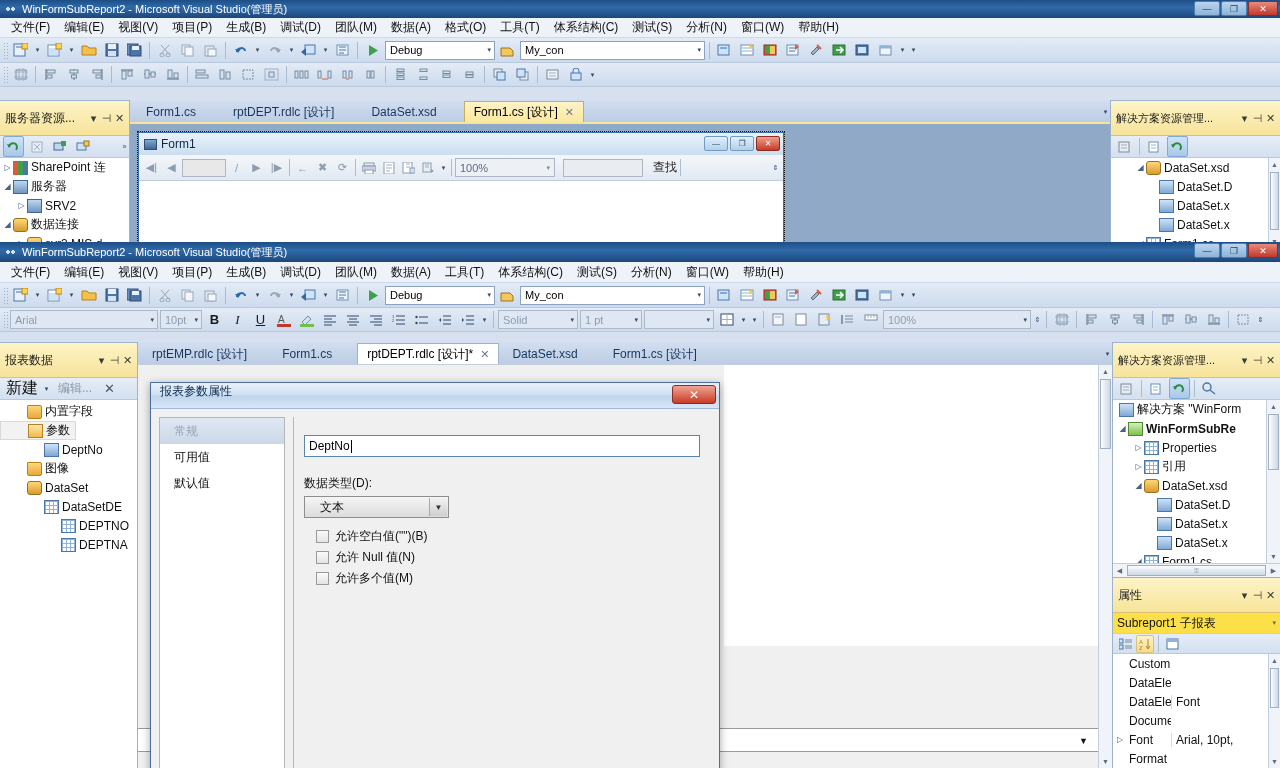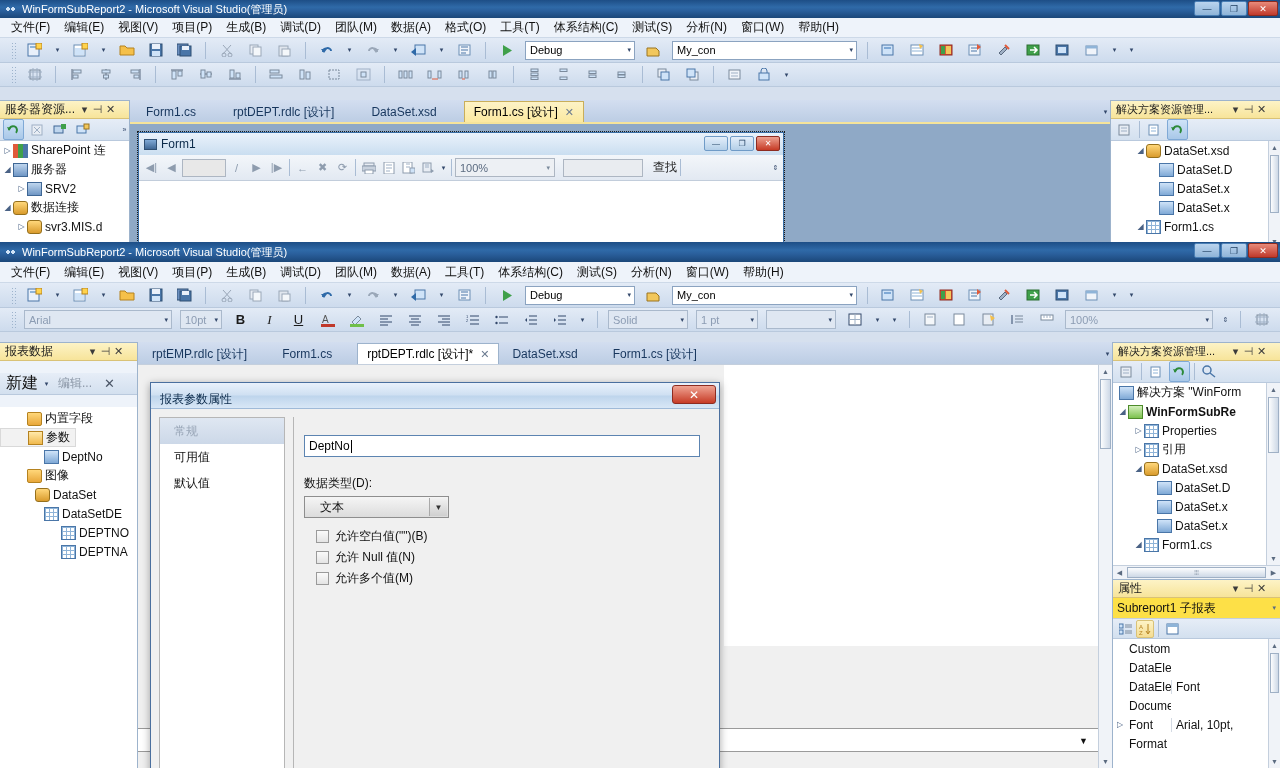--- a/index.html
+++ b/index.html
@@ -29,21 +29,21 @@
   .winbtn { width:26px;height:15px;border:1px solid #4a7fb5;border-radius:2px;
     background:linear-gradient(to bottom,#bad4ee,#8fb4d8); display:flex;align-items:center;justify-content:center;
     font-size:9px; color:#1b3a5c; }
   .winbtn.close { background:linear-gradient(to bottom,#e88a7a,#c0392b); border-color:#8d2b20; color:#fff; width:30px;}
 
   .menubar { height:20px; background:#eef3fa; display:flex; align-items:center;
      border-bottom:1px solid #cdd9e8; padding-left:4px; }
   .menubar .mi { padding:2px 7px; color:#111; font-size:12px; white-space:nowrap; }
 
   .toolbar { height:25px; background:linear-gradient(to bottom,#e3ebf6,#cddbed);
-     display:flex; align-items:center; border-bottom:1px solid #b9c9dd; gap:8px; padding-left:11px; }
+     display:flex; align-items:center; border-bottom:1px solid #b9c9dd; gap:2px; padding-left:3px; }
   .grip { width:5px;height:17px; flex:0 0 auto;
     background-image:radial-gradient(circle,#9db3cc 0.6px,transparent 0.7px);
     background-size:3px 3px; }
   .tbtn { width:21px;height:21px; flex:0 0 auto; display:flex;align-items:center;justify-content:center;
     font-size:11px; color:#33486b; border:1px solid transparent; border-radius:2px; }
   .tbtn svg { display:block; }
   .tsep { width:1px; height:17px; background:#a9bcd4; margin:0 2px; flex:0 0 auto;}
   .arrow { width:9px;height:20px; display:flex;align-items:center;justify-content:center;
      font-size:7px;color:#33486b; flex:0 0 auto;}
   .tcombo { height:19px; border:1px solid #8ba3c0; background:#fff; display:flex;align-items:center;
@@ -56,22 +56,22 @@
      display:flex; align-items:flex-end; position:relative; }
   .tab { height:21px; display:flex;align-items:center; padding:0 9px; font-size:12px; color:#17365d;
      background:linear-gradient(to bottom,#e8eef8,#cfdcee); border:1px solid #9db3cc; border-bottom:none;
      margin-right:1px; white-space:nowrap; }
   .tab.plain { background:transparent;border-color:transparent; }
   .tab.active { background:linear-gradient(to bottom,#fdf3c6,#fbe9a0); border-color:#c9ae5a; color:#000; }
   .tab .x { margin-left:7px; color:#6b7b90; font-size:11px; }
 
   
   .panel { background:#eef3fa; border:1px solid #9db3cc; display:flex; flex-direction:column; }
-  .panelhdr { height:18px; background:linear-gradient(to bottom,#fdf3c6,#f7e49a);
-     display:flex;align-items:center; padding:0 12px 0 5px; font-size:12px; color:#1b1b1b;
+  .panelhdr { height:35px; background:linear-gradient(to bottom,#fdf3c6,#f7e49a);
+     display:flex;align-items:center; padding:0 3px 0 5px; font-size:12px; color:#1b1b1b;
      border-bottom:1px solid #d9c277; }
   .panelhdr .sp { flex:1; }
   .panelhdr .hb { width:13px;text-align:center; color:#3b3b3b; font-size:11px; }
   .paneltb { height:22px; background:linear-gradient(to bottom,#e6edf7,#d3e0ef);
      display:flex;align-items:center; gap:2px; padding-left:3px; border-bottom:1px solid #b9c9dd; }
   .panelbody { flex:1; background:#fff; overflow:hidden; position:relative; }
 
   .trow { display:flex; align-items:center; height:19px; padding-left:2px; font-size:12px; color:#111; white-space:nowrap;}
   .tw { width:11px; flex:0 0 auto; text-align:center; font-size:8px; color:#4a6285; }
   .ti { width:15px; height:14px; flex:0 0 auto; margin-right:3px; }
@@ -94,21 +94,21 @@
      background:linear-gradient(to right,#fcfdfe,#cdd8e6); border:1px solid #9fb0c5; }
   .scrollv .ar { position:absolute;left:0;right:0;height:13px; font-size:7px; color:#5b6b80;
      display:flex;align-items:center;justify-content:center; }
   .scrollh { position:absolute; left:0;right:0;bottom:0;height:14px; background:#f0f3f8;
      border-top:1px solid #c4cfdd; display:flex; align-items:center; }
 
   
   .dlg { position:absolute; border:1px solid #4a6f9e; background:#f0f0f0;
      box-shadow:0 2px 8px rgba(0,0,0,.35); }
   .dlghdr { height:26px; background:linear-gradient(to bottom,#e9f1fb 0%,#cfe0f2 48%,#bed5ec 52%,#d8e7f6 100%);
-     display:flex; align-items:flex-end; padding-left:9px; font-size:12px; color:#0b2a4a; position:relative;
+     display:flex; align-items:flex-start; padding-left:9px; font-size:12px; color:#0b2a4a; position:relative;
      border-bottom:1px solid #9fbad8; }
   .dlgclose { position:absolute; right:3px; top:2px; width:44px;height:19px;
      background:linear-gradient(to bottom,#f0a493,#c63b26); border:1px solid #8d2b20; border-radius:3px;
      color:#fff; font-size:12px; display:flex;align-items:center;justify-content:center; }
   .dlgnav { position:absolute; left:8px; top:34px; width:126px; bottom:0;
      background:#fff; border:1px solid #b6b6b6; }
   .dlgnav .nv { height:26px; display:flex;align-items:center; padding-left:14px; font-size:12px; color:#111; }
   .dlgnav .nv.sel { background:linear-gradient(to bottom,#dfe7f2,#ccd8e8); color:#9aa7b8; }
   .dlgmain { position:absolute; left:142px; right:8px; top:34px; bottom:0;
      background:#f0f0f0; border-left:1px solid #b6b6b6; padding:18px 0 0 10px; }
@@ -1055,21 +1055,21 @@
     <span class="tbtn">
         <svg width="15" height="13">
           <rect x="2" y="2" width="10" height="9" fill="none" stroke="#7b8a9c" stroke-dasharray="2 1"></rect>
         </svg>
       </span>
     <span class="arrow">⇕</span>
   </div>
 
   <div style="position:absolute;left:0;top:100px;width:1280px;height:426px;display:flex;background:#d6e0ee;">
 
-    <div class="panel" style="width:138px;height:426px;border-left:none;border-bottom:none;gap:12px;">
+    <div class="panel" style="width:138px;height:426px;border-left:none;border-bottom:none;">
       <div class="panelhdr">
         <span>报表数据</span>
         <span class="sp"></span>
         <span class="hb">▾</span>
         <span class="hb">⊣</span>
         <span class="hb">✕</span>
       </div>
       <div class="paneltb" style="padding-left:6px;gap:4px;">
         <span style="font-size:16px;color:#111;">新建</span>
         <span class="arrow">▾</span>
@@ -1086,21 +1086,21 @@
           <span>参数</span>
         </div>
         <div class="trow" style="padding-left:44px;">
           <span class="ti ic-blue"></span>
           <span>DeptNo</span>
         </div>
         <div class="trow" style="padding-left:27px;">
           <span class="ti ic-folder"></span>
           <span>图像</span>
         </div>
-        <div class="trow" style="padding-left:35px;">
+        <div class="trow" style="padding-left:27px;">
           <span class="ti ic-cyl"></span>
           <span>DataSet</span>
         </div>
         <div class="trow" style="padding-left:44px;">
           <span class="ti ic-grid"></span>
           <span>DataSetDE</span>
         </div>
         <div class="trow" style="padding-left:61px;">
           <span class="ti ic-grid"></span>
           <span>DEPTNO</span>

